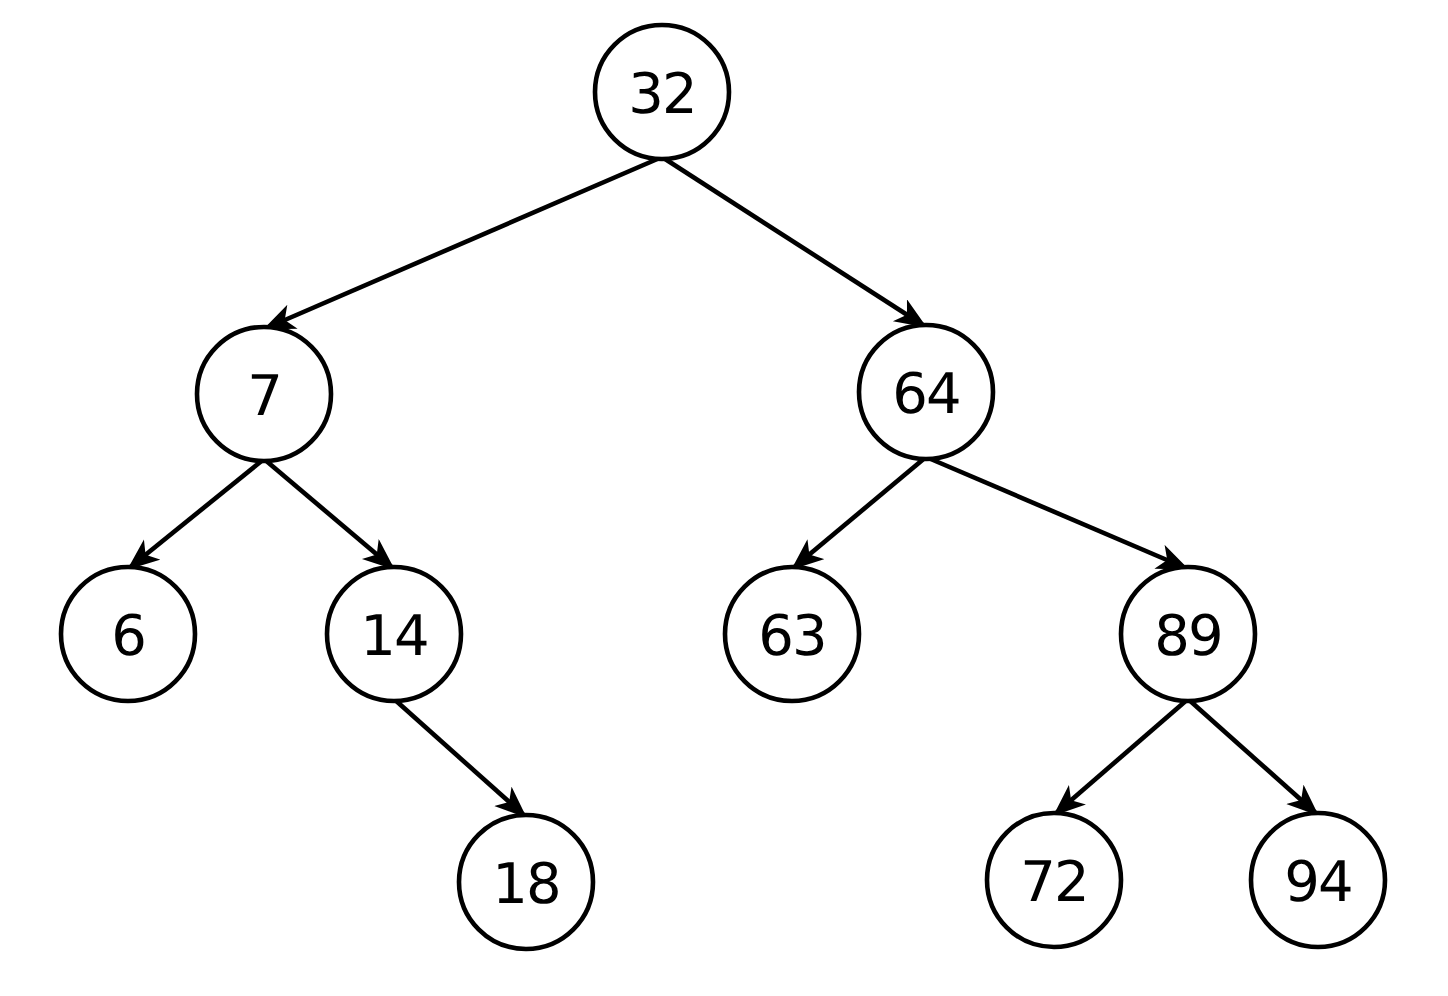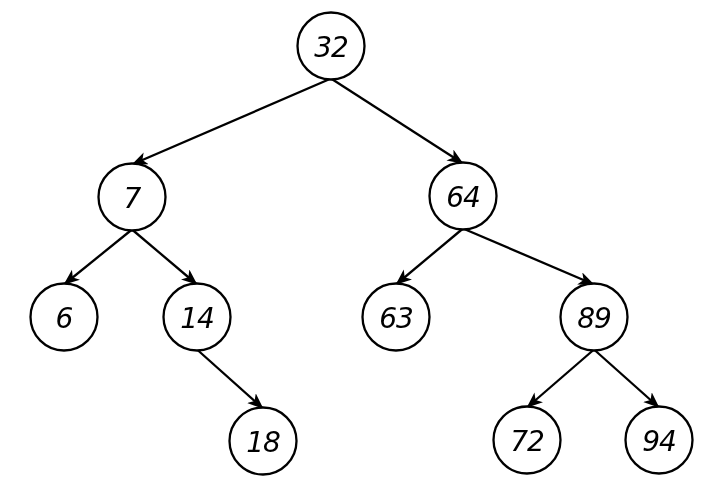--- a/index.html
+++ b/index.html
@@ -9,21 +9,20 @@
     height: 498px;
     overflow: hidden;
     background: #ffffff;
     font-family: "DejaVu Sans", sans-serif;
   }
   .stage {
     position: relative;
     width: 724px;
     height: 498px;
     background: #ffffff;
-    font-style: italic;
   }
   svg { display: block; }
   text.node-label {
     font-family: "DejaVu Sans", sans-serif;
     letter-spacing: -1px;
   }
 </style>
 </head>
 <body style="background: rgb(255, 255, 255);">
 

